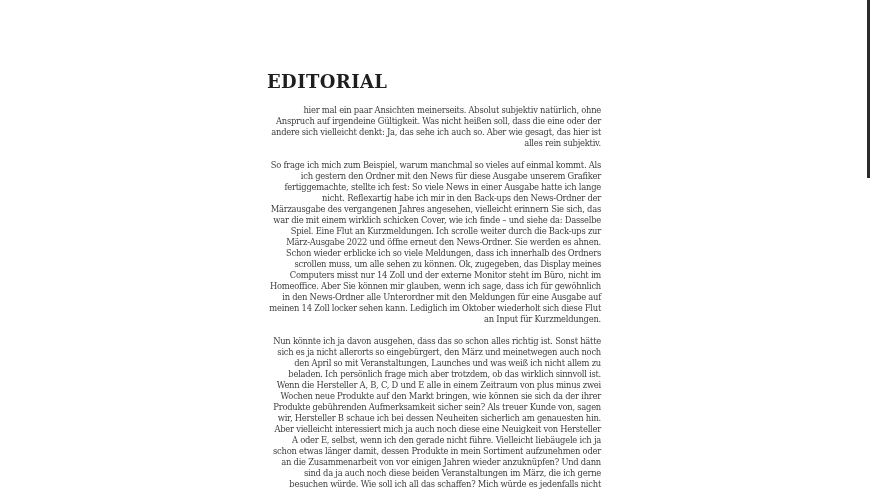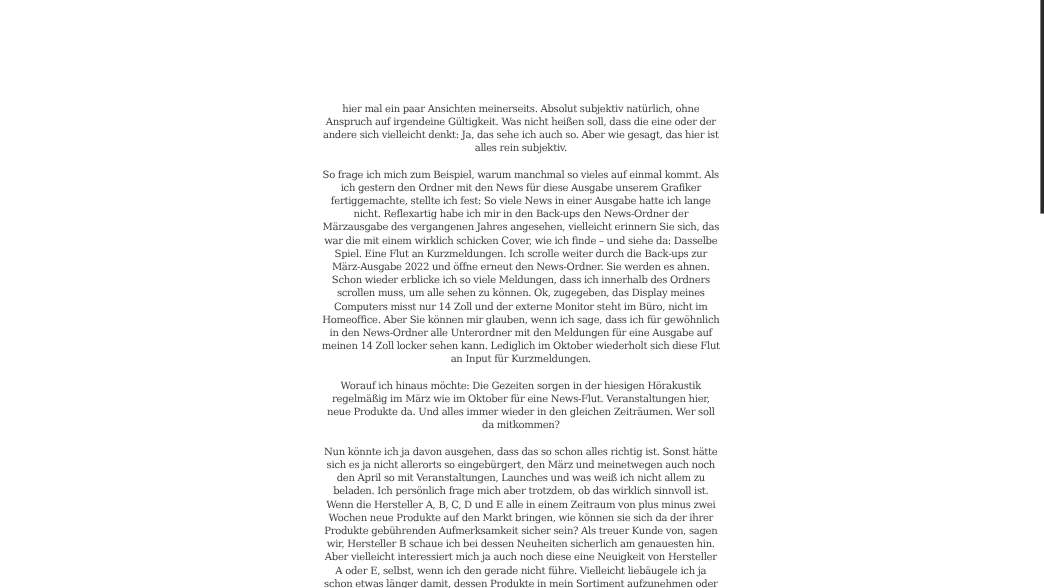--- a/index.html
+++ b/index.html
@@ -42,21 +42,21 @@
     color: #e27a6e;
     letter-spacing: -0.1px;
   }
 
   .body-text p {
     margin-top: 11px;
     font-size: 8.4px;
     line-height: 11px;
     letter-spacing: -0.25px;
     color: #3e3e3e;
-    text-align: center;
+    text-align: right;
   }
 
   .body-text p:first-child {
     margin-top: 13px;
   }
 
   .scrollbar-track {
     position: absolute;
     top: 0;
     right: 0;
@@ -73,26 +73,26 @@
     height: 178px;
     background: #2a2a2a;
   }
 </style>
 </head>
 <body>
 
 <div class="page">
 
   <div class="content">
+    <h1 class="editorial-title">EDITORIAL</h1>
 
 
     <div class="body-text">
       <p>hier mal ein paar Ansichten meinerseits. Absolut subjektiv natürlich, ohne Anspruch auf irgendeine Gültigkeit. Was nicht heißen soll, dass die eine oder der andere sich vielleicht denkt: Ja, das sehe ich auch so. Aber wie gesagt, das hier ist alles rein subjektiv.</p>
       <p>So frage ich mich zum Beispiel, warum manchmal so vieles auf einmal kommt. Als ich gestern den Ordner mit den News für diese Ausgabe unserem Grafiker fertiggemachte, stellte ich fest: So viele News in einer Ausgabe hatte ich lange nicht. Reflexartig habe ich mir in den Back-ups den News-Ordner der Märzausgabe des vergangenen Jahres angesehen, vielleicht erinnern Sie sich, das war die mit einem wirklich schicken Cover, wie ich finde – und siehe da: Dasselbe Spiel. Eine Flut an Kurzmeldungen. Ich scrolle weiter durch die Back-ups zur März-Ausgabe 2022 und öffne erneut den News-Ordner. Sie werden es ahnen. Schon wieder erblicke ich so viele Meldungen, dass ich innerhalb des Ordners scrollen muss, um alle sehen zu können. Ok, zugegeben, das Display meines Computers misst nur 14 Zoll und der externe Monitor steht im Büro, nicht im Homeoffice. Aber Sie können mir glauben, wenn ich sage, dass ich für gewöhnlich in den News-Ordner alle Unterordner mit den Meldungen für eine Ausgabe auf meinen 14 Zoll locker sehen kann. Lediglich im Oktober wiederholt sich diese Flut an Input für Kurzmeldungen.</p>
-      <p>Worauf ich hinaus möchte: Die Gezeiten sorgen in der hiesigen Hörakustik regelmäßig im März wie im Oktober für eine News-Flut. Veranstaltungen hier, neue Produkte da. Und alles immer wieder in den gleichen Zeiträumen. Wer soll da mitkommen?</p>
       <p>Nun könnte ich ja davon ausgehen, dass das so schon alles richtig ist. Sonst hätte sich es ja nicht allerorts so eingebürgert, den März und meinetwegen auch noch den April so mit Veranstaltungen, Launches und was weiß ich nicht allem zu beladen. Ich persönlich frage mich aber trotzdem, ob das wirklich sinnvoll ist. Wenn die Hersteller A, B, C, D und E alle in einem Zeitraum von plus minus zwei Wochen neue Produkte auf den Markt bringen, wie können sie sich da der ihrer Produkte gebührenden Aufmerksamkeit sicher sein? Als treuer Kunde von, sagen wir, Hersteller B schaue ich bei dessen Neuheiten sicherlich am genauesten hin. Aber vielleicht interessiert mich ja auch noch diese eine Neuigkeit von Hersteller A oder E, selbst, wenn ich den gerade nicht führe. Vielleicht liebäugele ich ja schon etwas länger damit, dessen Produkte in mein Sortiment aufzunehmen oder an die Zusammenarbeit von vor einigen Jahren wieder anzuknüpfen? Und dann sind da ja auch noch diese beiden Veranstaltungen im März, die ich gerne besuchen würde. Wie soll ich all das schaffen? Mich würde es jedenfalls nicht wundern, wenn man sich im Angesicht der Flut auf das für einen selbst nötigste beschränkt und sich alles weitere für eine Zeit vornimmt, da man wieder mehr Kapazitäten hat. Ein Schelm, wer hier als erstes „wenn ich in Rente bin“ gedacht hat …</p>
     </div>
   </div>
 
   <div class="scrollbar-track">
     <div class="scrollbar-thumb"></div>
   </div>
 
 </div>
 

